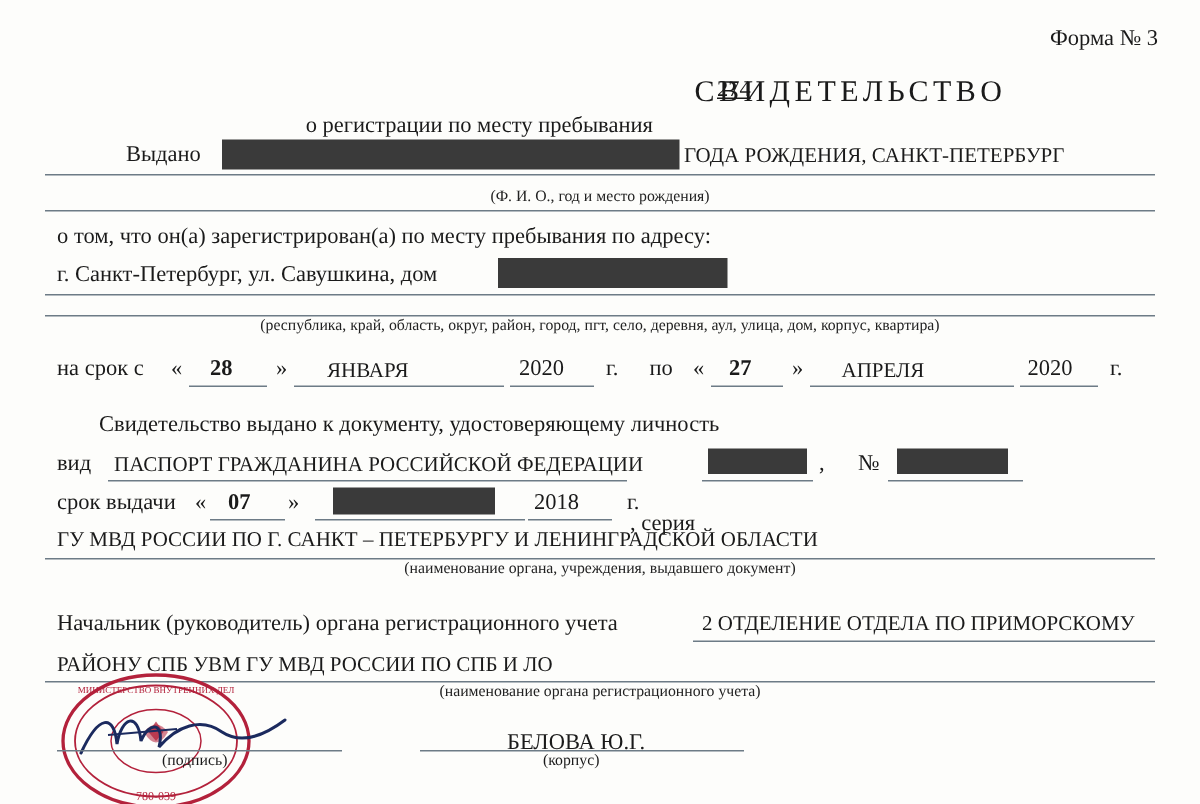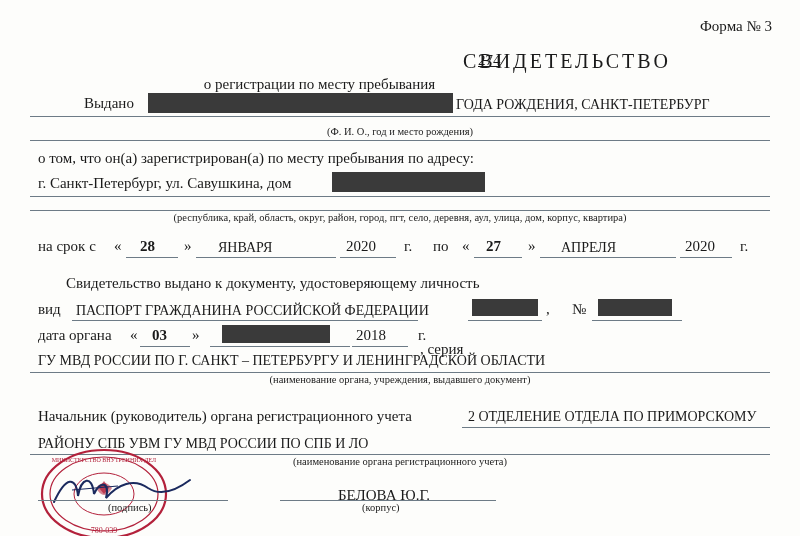--- a/index.html
+++ b/index.html
@@ -153,23 +153,23 @@
   <div class="row caps" style="top:303px; left:76px;">ПАСПОРТ ГРАЖДАНИНА РОССИЙСКОЙ ФЕДЕРАЦИИ</div>
   <div class="line" style="left:72px; top:320px; width:346px;"></div>
   <div class="row" style="top:301px; left:420px;margin-top:40px;">, серия</div>
   <div class="redact" style="left:472px; top:299px; width:66px; height:17px;"></div>
   <div class="line" style="left:468px; top:320px; width:74px;"></div>
   <div class="row" style="top:301px; left:546px;">,</div>
   <div class="row" style="top:301px; left:572px;">№</div>
   <div class="redact" style="left:598px; top:299px; width:74px; height:17px;"></div>
   <div class="line" style="left:592px; top:320px; width:90px;"></div>
 
-  <div class="row" style="top:327px; left:38px;">дата органа</div>
+  <div class="row" style="top:327px; left:38px;">срок выдачи</div>
   <div class="row" style="top:327px; left:130px;">«</div>
-  <div class="row" style="top:327px; left:152px; font-weight:bold;">03</div>
+  <div class="row" style="top:327px; left:152px; font-weight:bold;">07</div>
   <div class="row" style="top:327px; left:192px;">»</div>
   <div class="redact" style="left:222px; top:325px; width:108px; height:18px;"></div>
   <div class="line" style="left:140px; top:346px; width:50px;"></div>
   <div class="line" style="left:210px; top:346px; width:140px;"></div>
   <div class="row" style="top:327px; left:356px;">2018</div>
   <div class="line" style="left:352px; top:346px; width:56px;"></div>
   <div class="row" style="top:327px; left:418px;">г.</div>
 
   <div class="row caps" style="top:353px; left:38px;">ГУ  МВД  РОССИИ  ПО  Г. САНКТ – ПЕТЕРБУРГУ  И  ЛЕНИНГРАДСКОЙ ОБЛАСТИ</div>
   <div class="line" style="left:30px; top:372px; width:740px;"></div>

